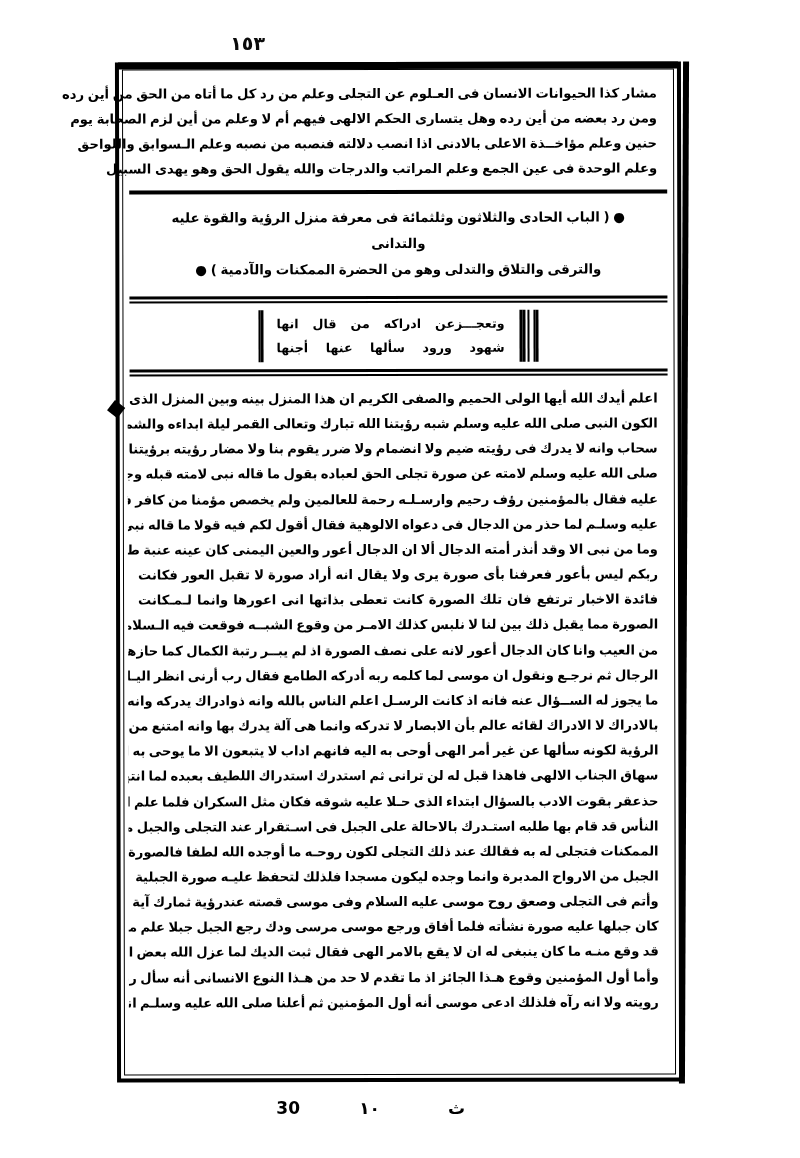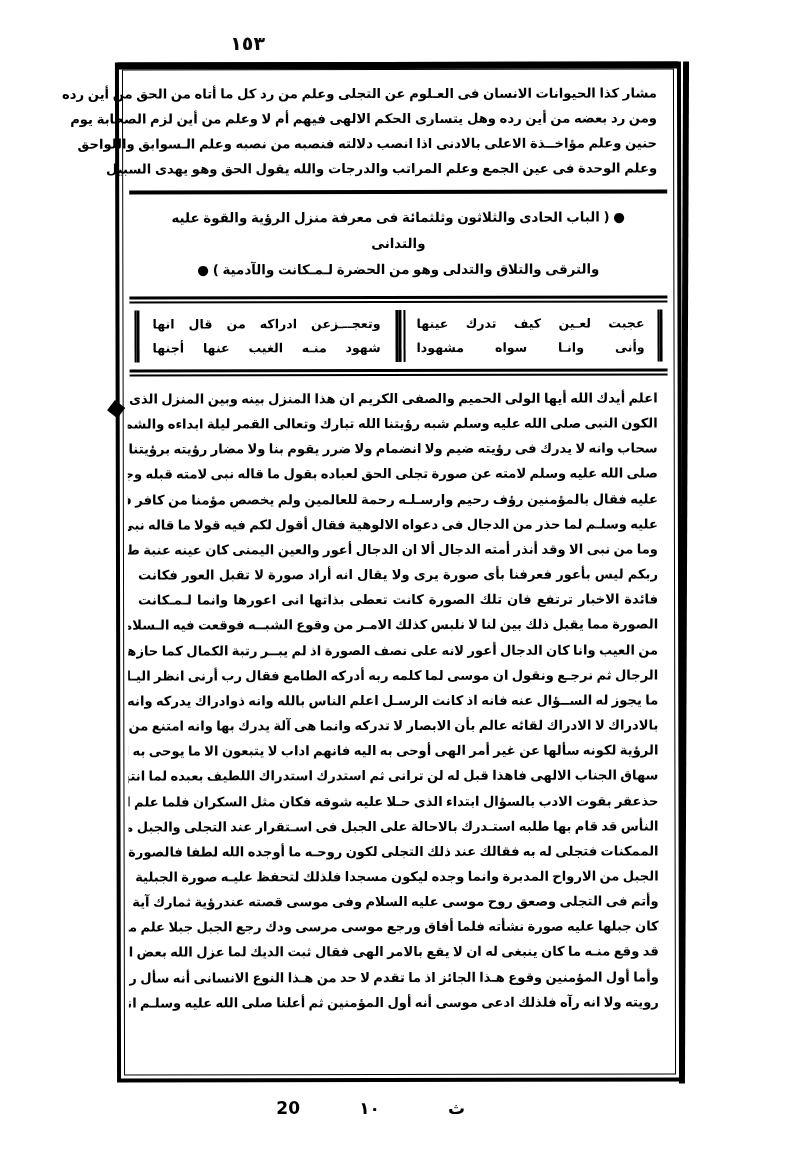--- a/index.html
+++ b/index.html
@@ -240,42 +240,38 @@
       <span class="body-line">ومن رد بعضه من أين رده وهل يتسارى الحكم الالهى فيهم أم لا وعلم من أين لزم الصحابة يوم</span>
       <span class="body-line">حنين وعلم مؤاخــذة الاعلى بالادنى اذا انصب دلالته فنصبه من نصبه وعلم الـسوابق واللواحق</span>
       <span class="body-line last">وعلم الوحدة فى عين الجمع وعلم المراتب والدرجات والله يقول الحق وهو يهدى السبيل</span>
     </div>
 
     <div class="rule-thick"></div>
 
     <div class="ar block-heading">
       <span>●</span>
       <span>( الباب الحادى والثلاثون وثلثمائة فى معرفة منزل الرؤية والقوة عليه والتدانى</span><br>
-      <span>والترقى والتلاق والتدلى وهو من الحضرة لـمـكانت والآدمية )</span>
+      <span>والترقى والتلاق والتدلى وهو من الحضرة الممكنات والآدمية )</span>
       <span>●</span>
     </div>
 
     <div class="rule-double">
       <div class="r1"></div>
       <div class="r2"></div>
     </div>
 
     <div class="block-verse">
       <div class="verse-edge"></div>
 
-      <div class="verse-col verse-col-right ar">
-        <span class="verse-line">عجبت لعـين كيف تدرك عينها</span>
-        <span class="verse-line">وأنى وانـا سواه مشهودا</span>
-      </div>
 
       <div class="verse-divider"></div>
 
       <div class="verse-col verse-col-left ar">
         <span class="verse-line">وتعجـــزعن ادراكه من قال انها</span>
-        <span class="verse-line">شهود منـه الغيب عنها أجنها</span>
+        <span class="verse-line">شهود ورود سألها عنها أجنها</span>
       </div>
 
       <div class="verse-edge"></div>
     </div>
 
     <div class="rule-double">
       <div class="r1"></div>
       <div class="r2"></div>
     </div>
 
@@ -306,14 +302,14 @@
       <span class="body-line">وأما أول المؤمنين وقوع هـذا الجائز اذ ما تقدم لا حد من هـذا النوع الانسانى أنه سأل ربه</span>
       <span class="body-line last">رويته ولا انه رآه فلذلك ادعى موسى أنه أول المؤمنين ثم أعلنا صلى الله عليه وسلـم انه ما سنا أحد</span>
     </div>
 
   </div>
 </div>
 
 <div class="footer-marks">
   <span class="footer-mark fm-signature">ث</span>
   <span class="footer-mark fm-middle">١٠</span>
-  <span class="footer-mark fm-quire">20</span>
+  <span class="footer-mark fm-quire">30</span>
 </div>
 
 </body></html>

